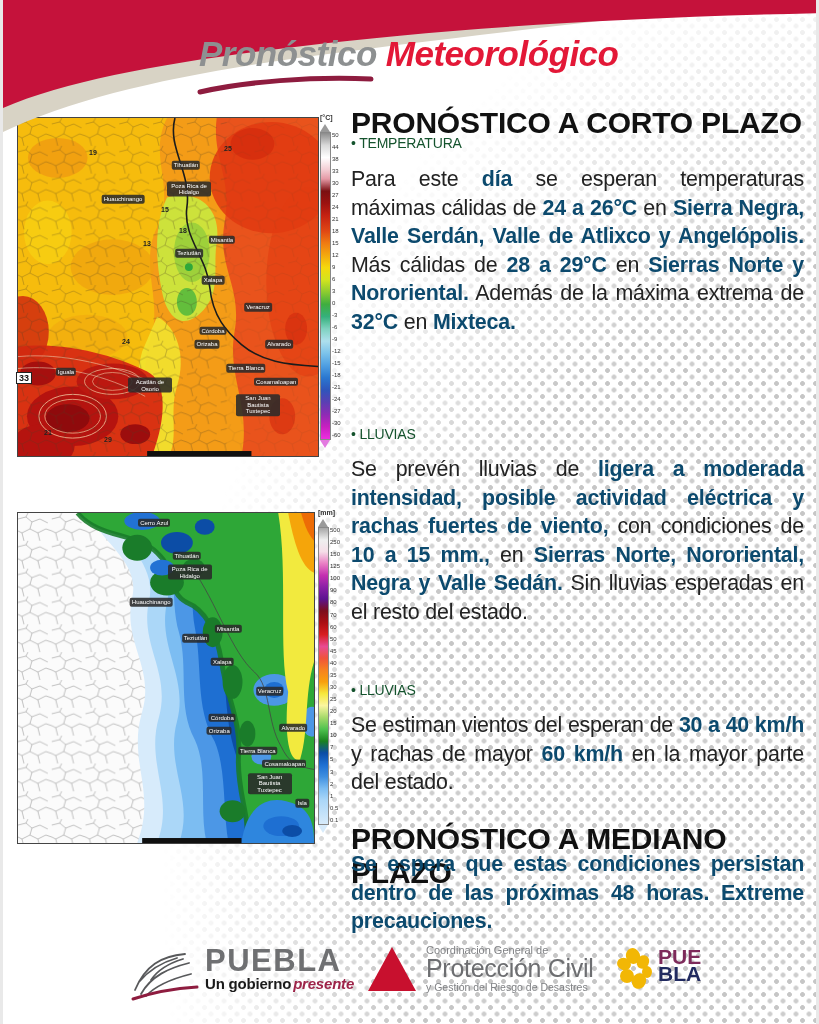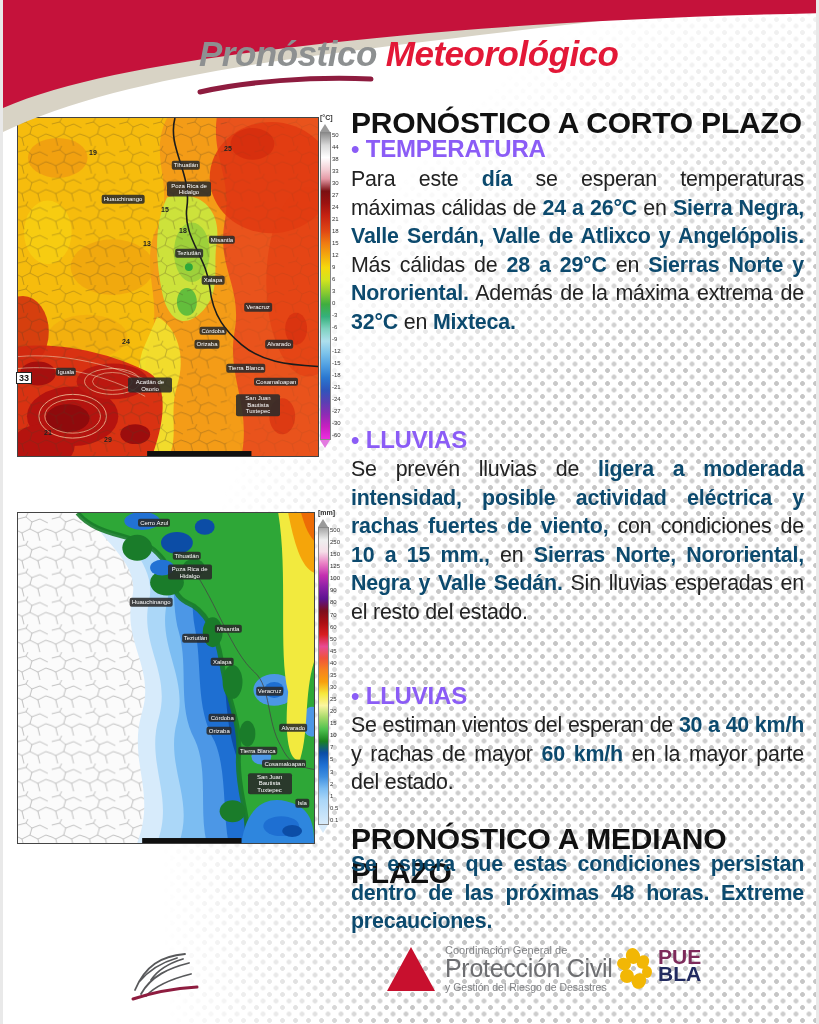--- a/index.html
+++ b/index.html
@@ -15,21 +15,21 @@
   
   .hdr-svg{position:absolute;left:0;top:0;z-index:2;}
   .title{position:absolute;left:196px;top:34px;z-index:3;font-style:italic;font-weight:900;
          font-size:35px;letter-spacing:-0.5px;white-space:nowrap;}
   .title .t1{color:#8d9091;}
   .title .t2{color:#e31837;margin-left:9px;}
   .title-underline{position:absolute;left:0;top:0;z-index:3;}
   
   .col{position:absolute;left:348px;width:453px;z-index:2;color:#1c1c1c;}
   .h1{font-size:30px;font-weight:900;letter-spacing:-0.2px;color:#111;}
-  .h2{font-size:24px;font-weight:700;letter-spacing:-0.2px;color:#8b5cf6;}
+  .h2{font-size:14px;font-weight:400;letter-spacing:-0.2px;color:#14532d;}
   .para{font-size:21.4px;line-height:28.6px;text-align:justify;letter-spacing:-0.2px;color:#222;}
   .para b{font-weight:800;color:#0c4a6e;}
   
   .map{position:absolute;z-index:1;border:1px solid #444;box-sizing:border-box;}
   .map svg{display:block;}
   .town{position:absolute;transform:translate(-50%,-50%);background:rgba(42,42,42,.88);
         color:#fff;font-size:6px;line-height:6.5px;padding:1px 2px;border-radius:2px;
         text-align:center;max-width:40px;z-index:3;}
   .cnum{position:absolute;transform:translate(-50%,-50%);font-size:7px;font-weight:700;color:#222;z-index:2;}
   .xbadge{position:absolute;transform:translate(-50%,-50%);background:#fff;border:1px solid #222;
@@ -45,21 +45,21 @@
   .cbar-ticks{position:absolute;left:12px;top:0;display:flex;flex-direction:column;
               justify-content:space-between;font-size:6px;color:#333;line-height:6px;}
   
   .footer{position:absolute;left:0;top:938px;width:819px;height:80px;z-index:2;}
   .govlogo{position:absolute;left:126px;top:8px;display:flex;align-items:flex-start;}
   .gov-text{margin-left:6px;}
   .gov-name{font-size:31px;font-weight:900;color:#6f7072;letter-spacing:1.5px;line-height:30px;}
   .gov-tag{font-size:15px;line-height:16px;letter-spacing:-0.2px;}
   .gov-tag .g1{font-weight:800;color:#1a1a1a;}
   .gov-tag .g2{font-weight:800;font-style:italic;color:#9d2449;margin-left:2px;}
-  .pc{position:absolute;left:382px;top:6px;display:flex;align-items:center;}
+  .pc{position:absolute;left:363px;top:6px;display:flex;align-items:center;}
   .pc-text{margin-left:8px;color:#808285;}
   .pc-l1{font-size:11px;line-height:12px;}
   .pc-l2{font-size:25px;line-height:25px;color:#6d6e71;font-weight:400;letter-spacing:-0.3px;}
   .pc-l3{font-size:10.5px;line-height:12px;}
   .pbla{position:absolute;left:614px;top:10px;display:flex;align-items:flex-start;}
   .pbla-text{margin-left:3px;font-weight:900;font-size:21px;line-height:17px;letter-spacing:0;}
   .pbla-text .p1{color:#7d2a5a;}
   .pbla-text .p2{color:#212a60;}
 </style>
 </head>
@@ -306,20 +306,26 @@
   <div class="col h1" style="top:822px;">PRONÓSTICO A MEDIANO PLAZO</div>
   <div class="col para" style="top:850px;"><b>Se espera que estas condiciones persistan dentro de las próximas 48 horas. Extreme precauciones.</b></div>
 
   <div class="footer">
 
     <div class="govlogo">
       <svg width="70" height="58" viewBox="0 0 70 58">
         <path d="M6,44 C16,20 32,10 56,8 M12,48 C22,30 40,22 60,17 M17,50 C28,38 46,32 62,28 M22,34 C30,22 44,16 54,13 M10,36 C20,24 34,16 48,12" stroke="#58595b" stroke-width="1.8" fill="none" stroke-linecap="round"></path>
         <path d="M4,53 C28,45 52,42 68,41" stroke="#8e1c3f" stroke-width="3" fill="none" stroke-linecap="round"></path>
       </svg>
+      <div class="gov-text">
+        <div class="gov-name">PUEBLA</div>
+        <div class="gov-tag">
+          <span class="g1">Un gobierno</span><span class="g2">presente</span>
+        </div>
+      </div>
     </div>
 
     <div class="pc">
       <svg width="52" height="48" viewBox="0 0 52 48">
         <path d="M26,2 L50,46 L2,46 Z" fill="#c8102e"></path>
       </svg>
       <div class="pc-text">
         <div class="pc-l1">Coordinación General de</div>
         <div class="pc-l2">Protección Civil</div>
         <div class="pc-l3">y Gestión del Riesgo de Desastres</div>

